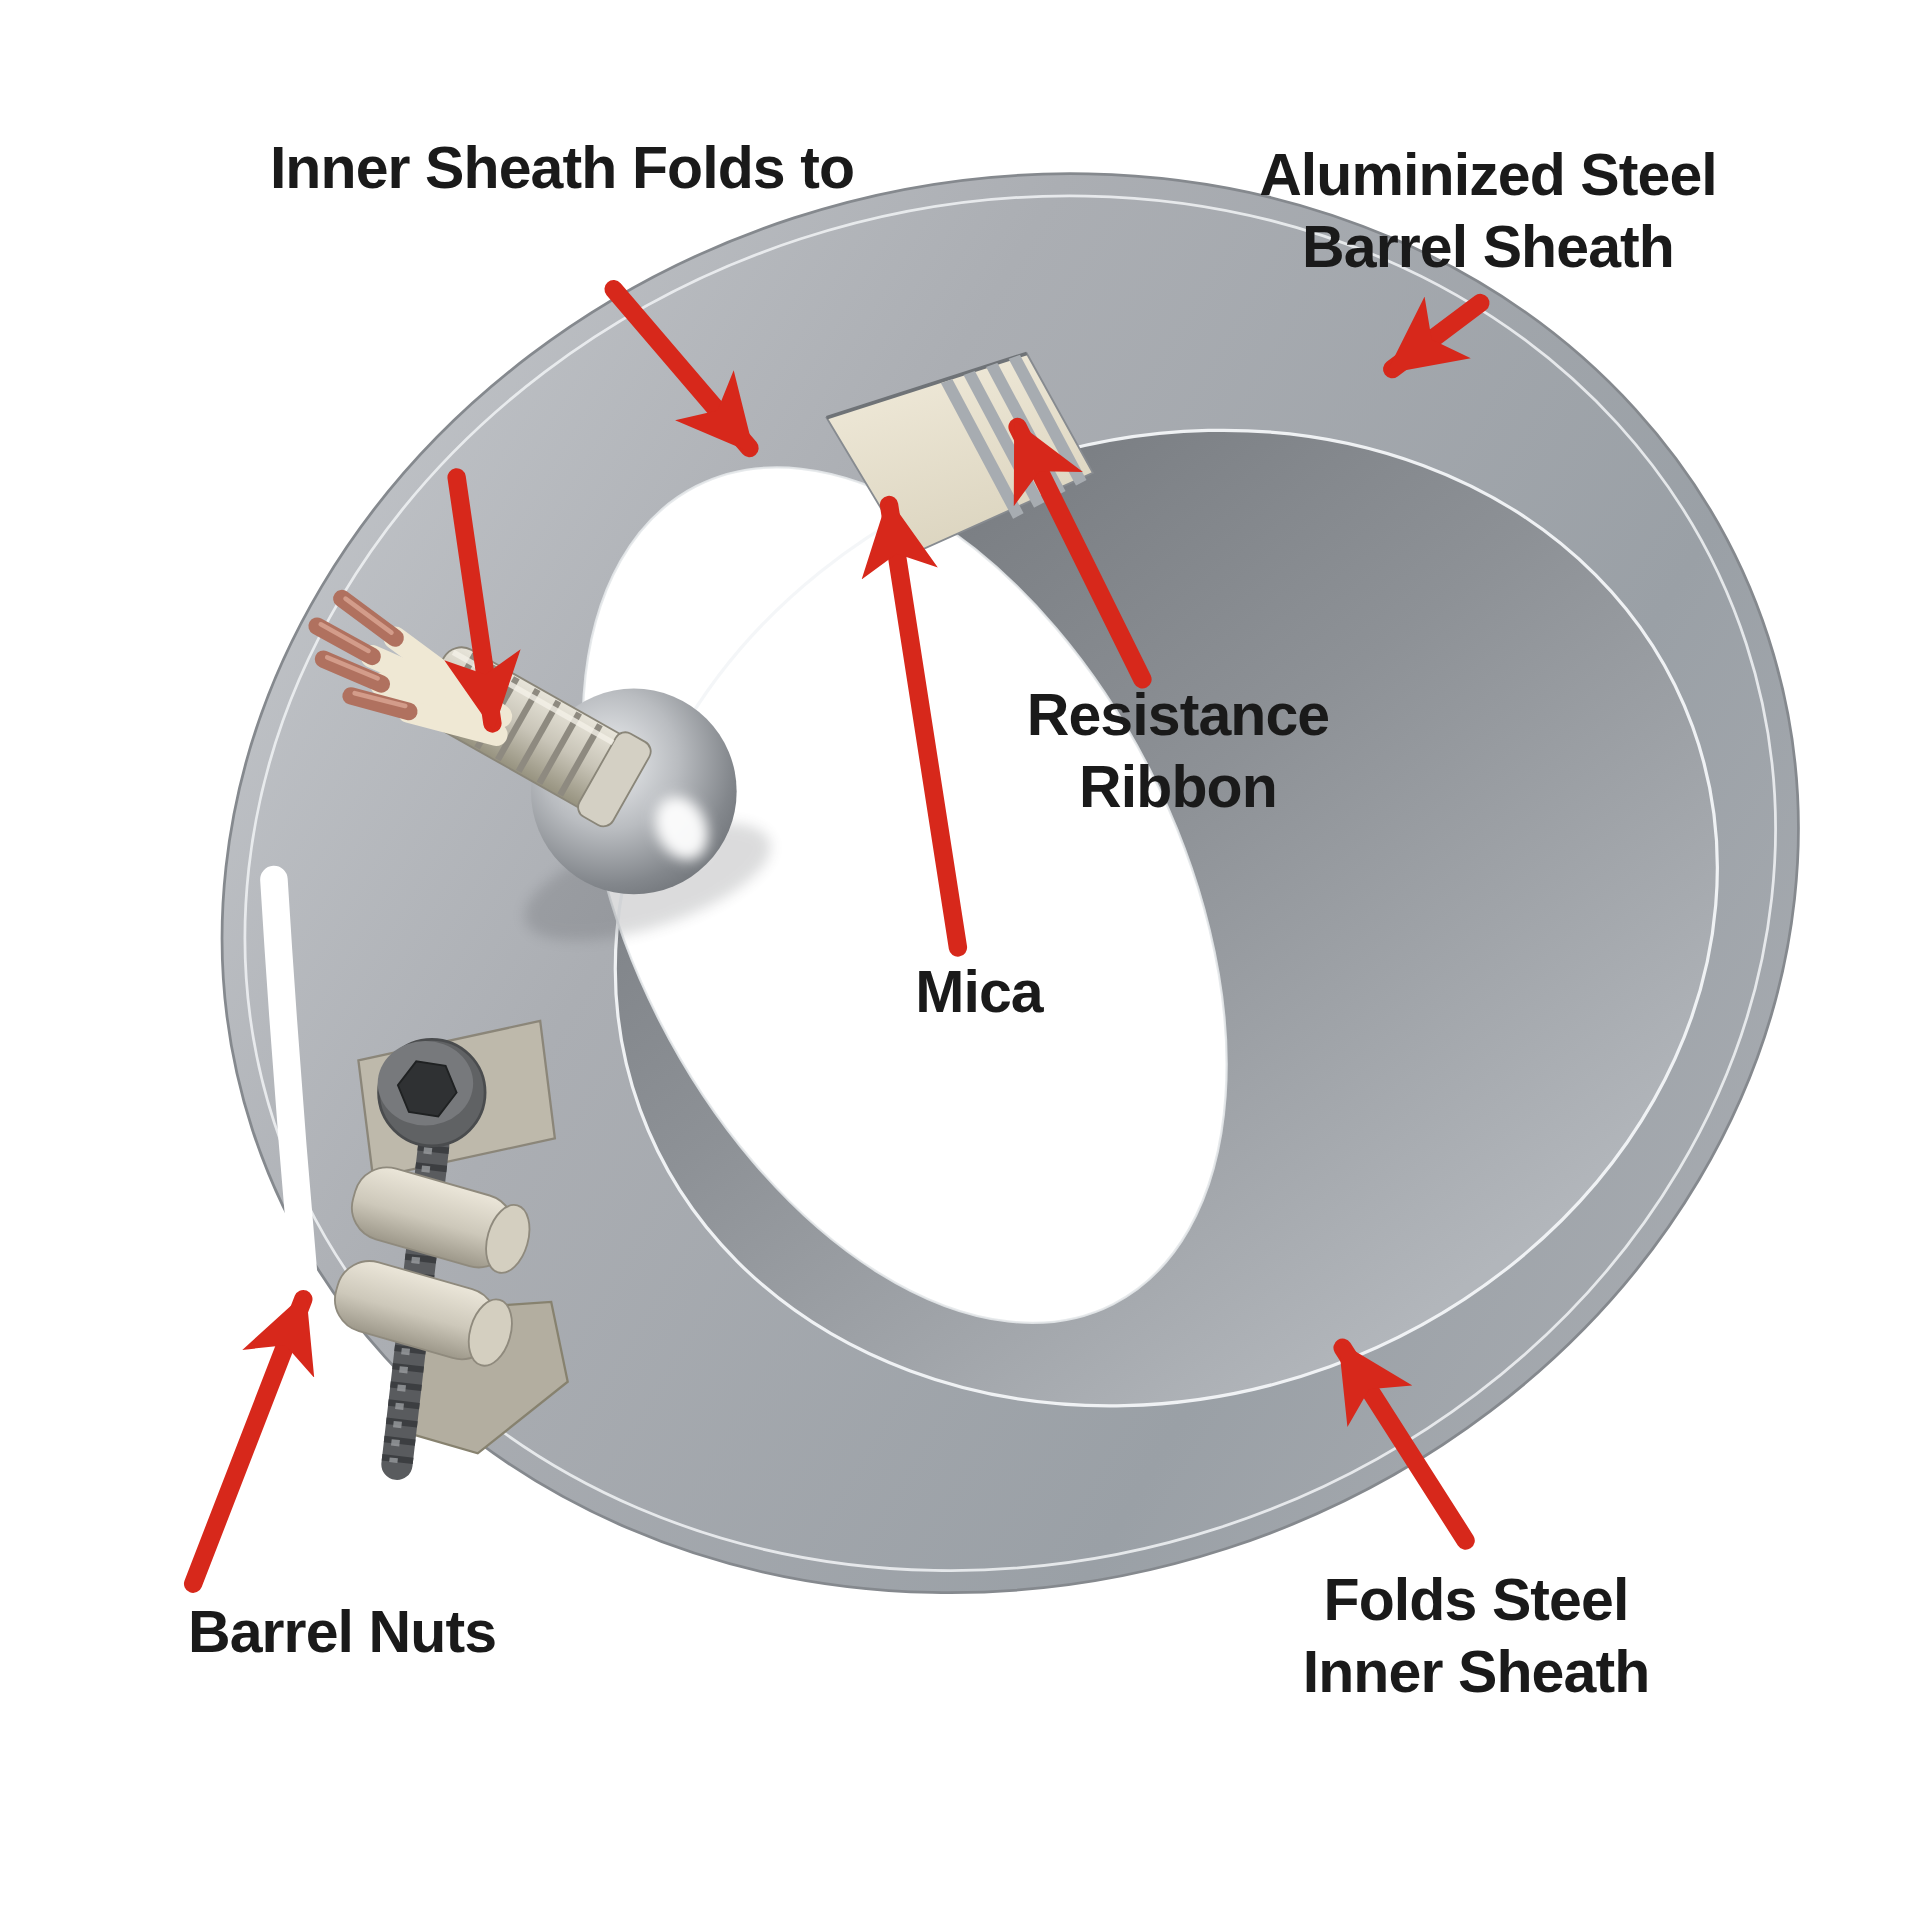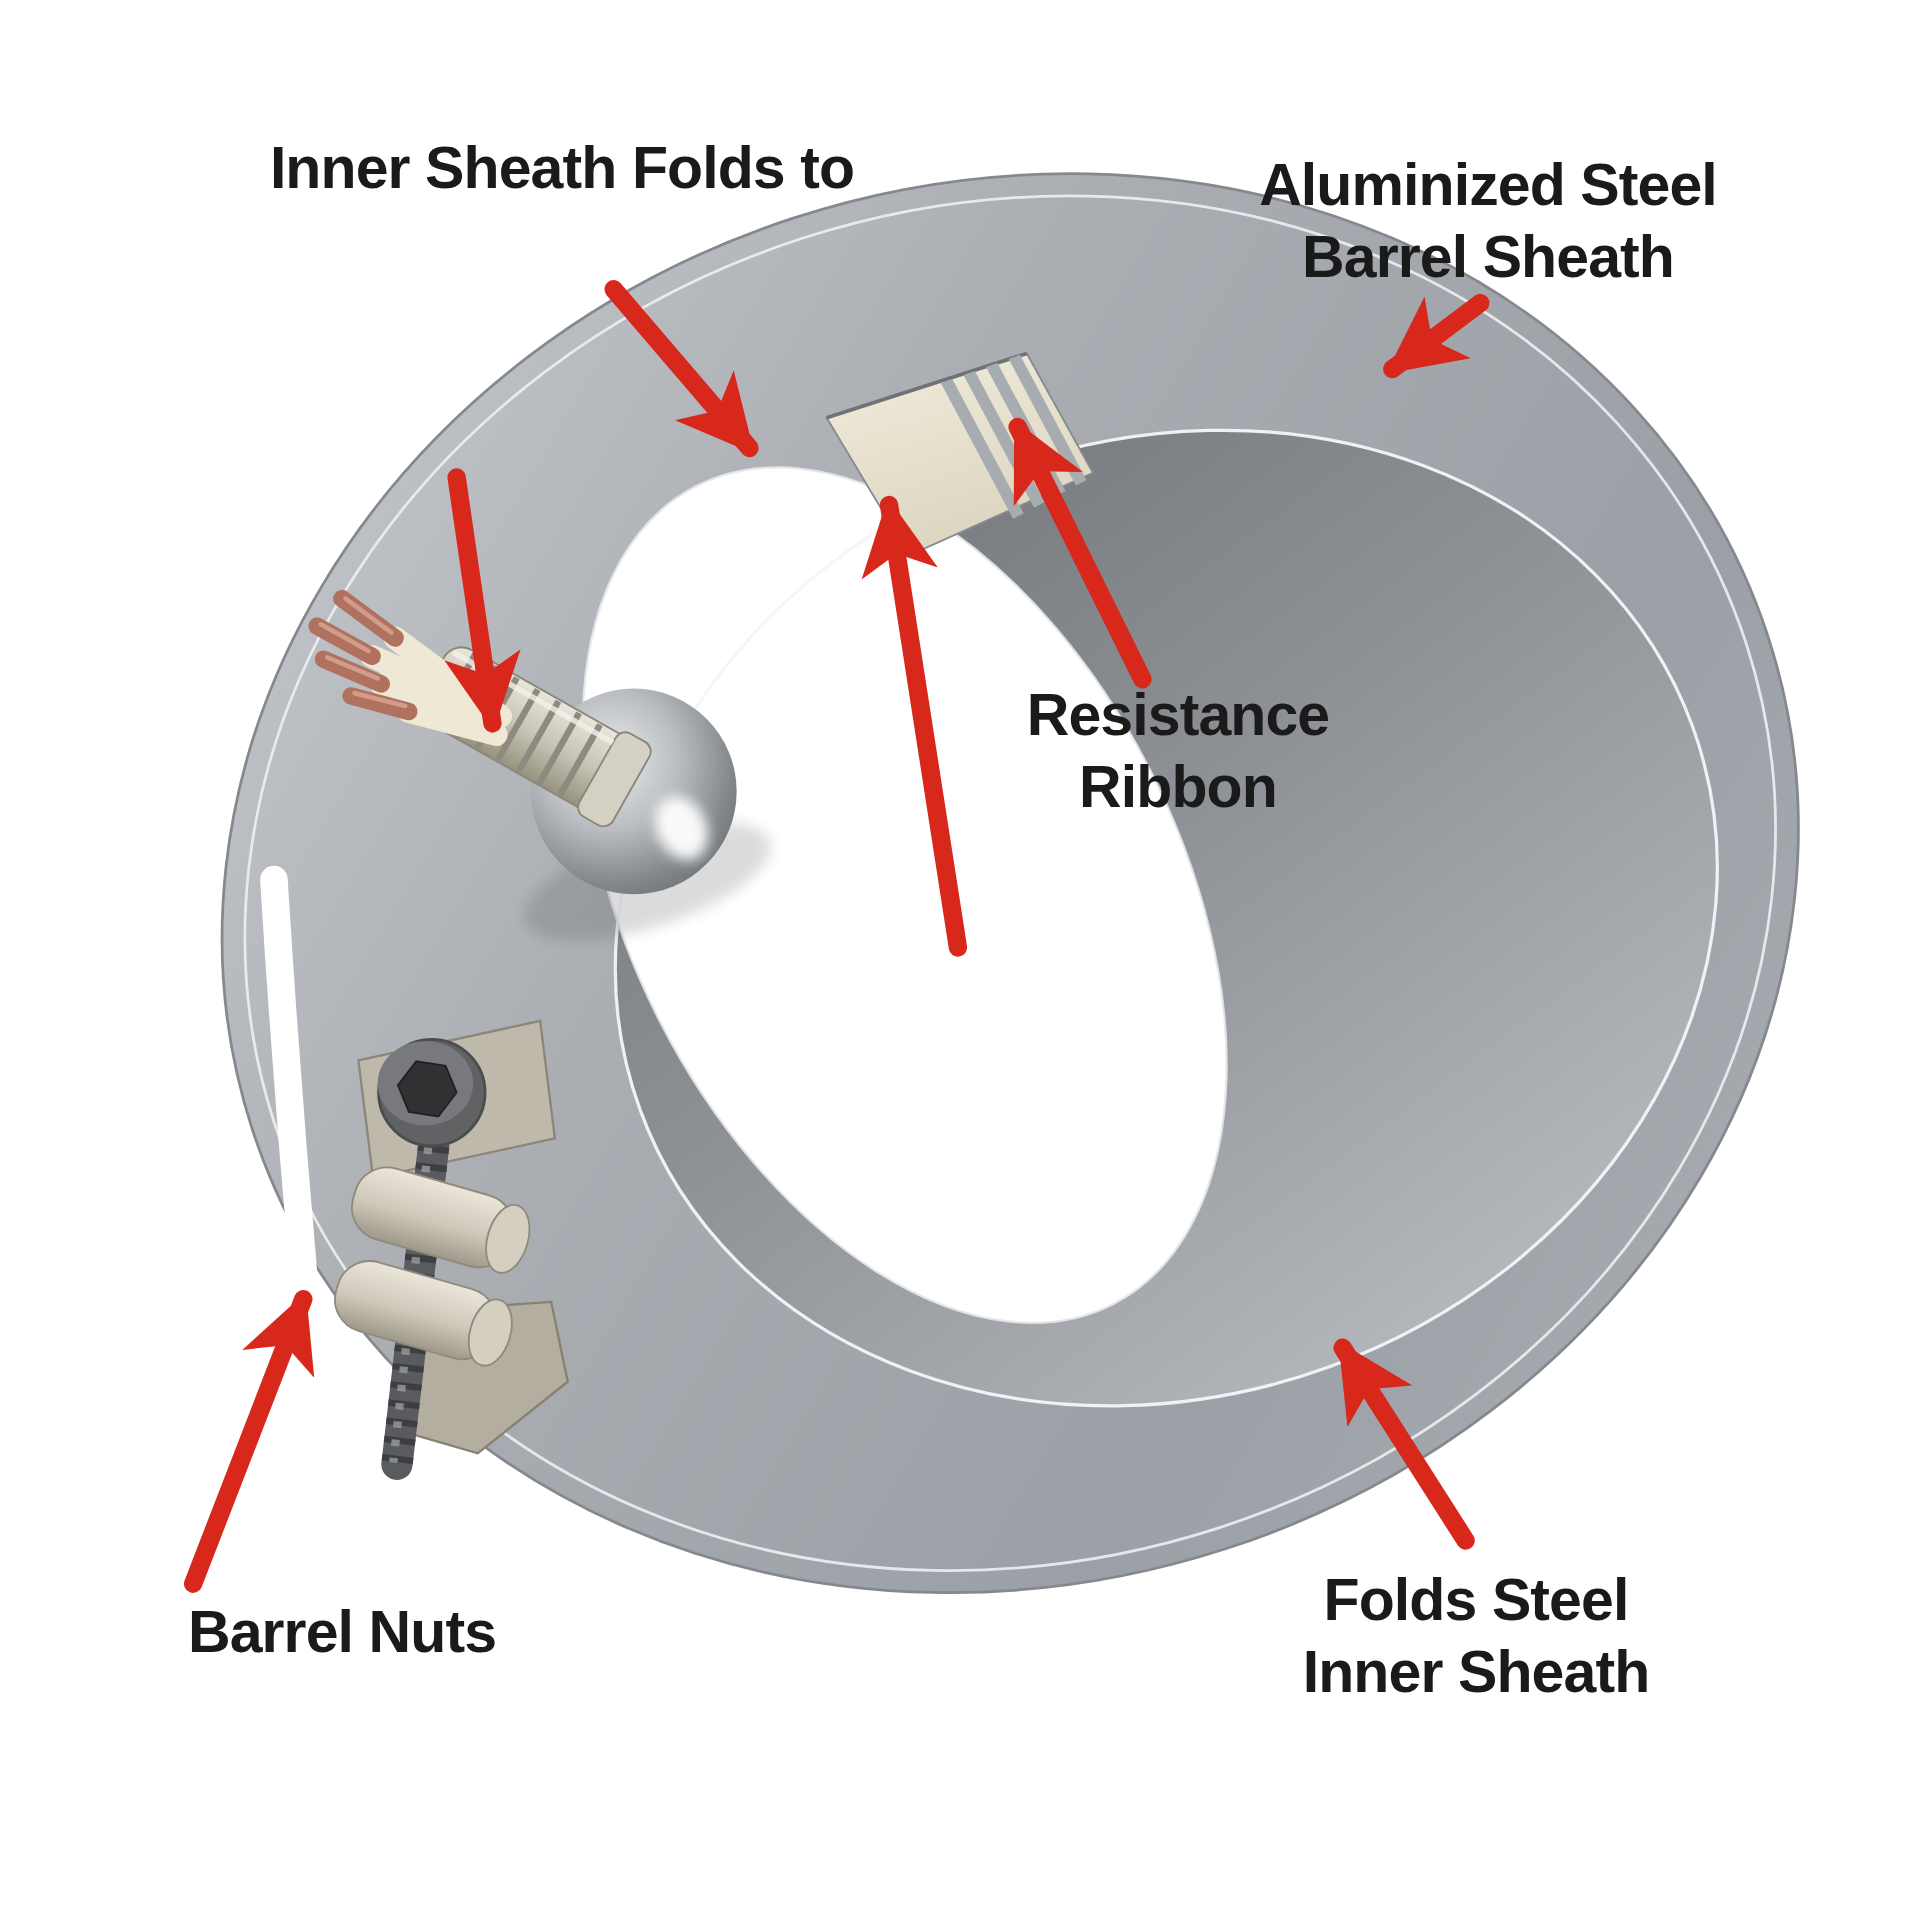--- a/index.html
+++ b/index.html
@@ -161,29 +161,30 @@
     <line class="arrow" x1="1244" y1="740" x2="1108" y2="465" marker-end="url(#ah)"></line>
     <line class="arrow" x1="1043" y1="1032" x2="968" y2="550" marker-end="url(#ah)"></line>
     <line class="arrow" x1="210" y1="1725" x2="330" y2="1415" marker-end="url(#ah)"></line>
     <line class="arrow" x1="1596" y1="1678" x2="1462" y2="1468" marker-end="url(#ah)"></line>
   </g>
 </svg>
 
 <div class="lbl" style="left:562px;top:132px">
   <div>Inner Sheath Folds to</div>
 </div>
-<div class="lbl" style="left:1488px;top:149px">
+<div class="lbl" style="left:1488px;top:139px">
   <div>Aluminized Steel</div>
   <div>Barrel Sheath</div>
 </div>
 <div class="lbl" style="left:1178px;top:679px">
   <div>Resistance</div>
   <div>Ribbon</div>
 </div>
 <div class="lbl" style="left:979px;top:956px">
+  <div>Mica</div>
 </div>
 <div class="lbl" style="left:342px;top:1596px">
   <div>Barrel Nuts</div>
 </div>
 <div class="lbl" style="left:1476px;top:1564px">
   <div>Folds Steel</div>
   <div>Inner Sheath</div>
 </div>
 
 </div>

